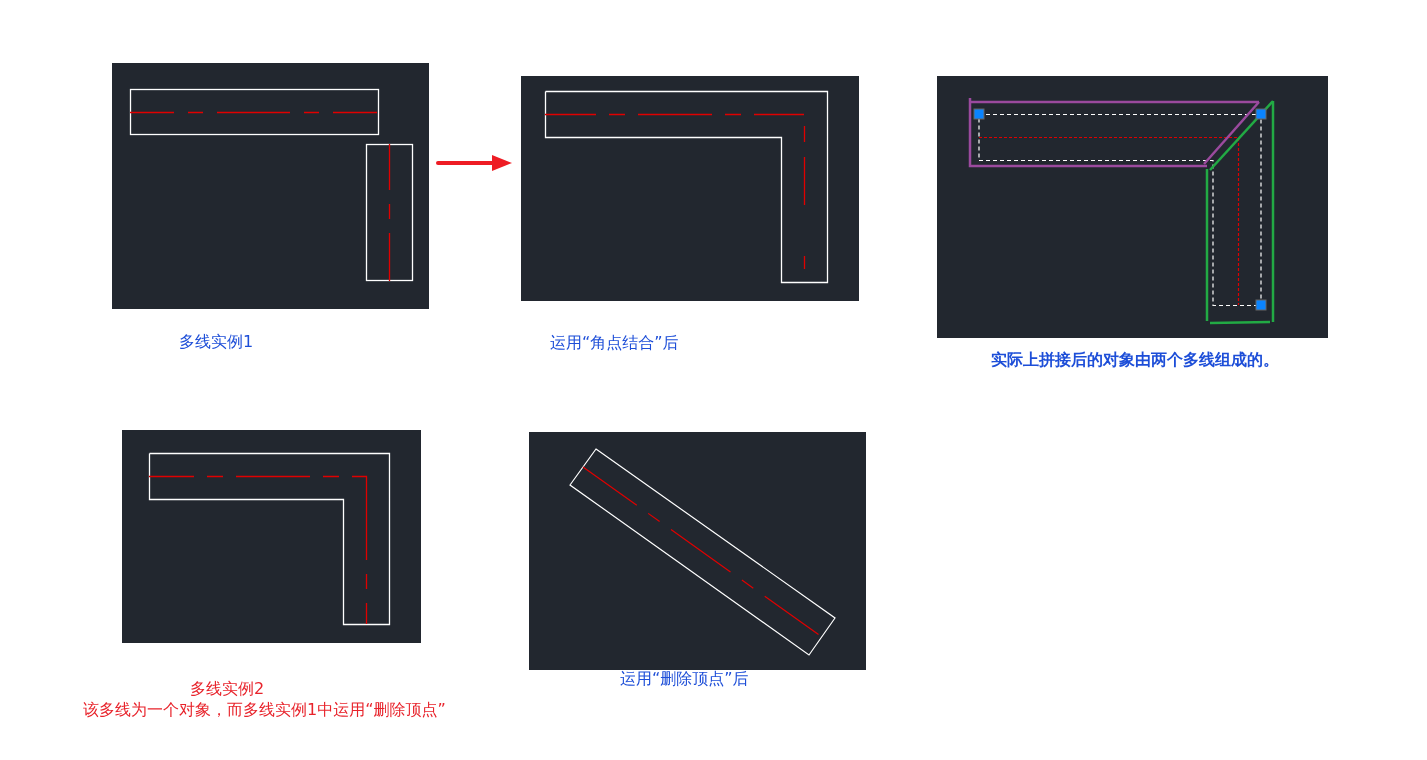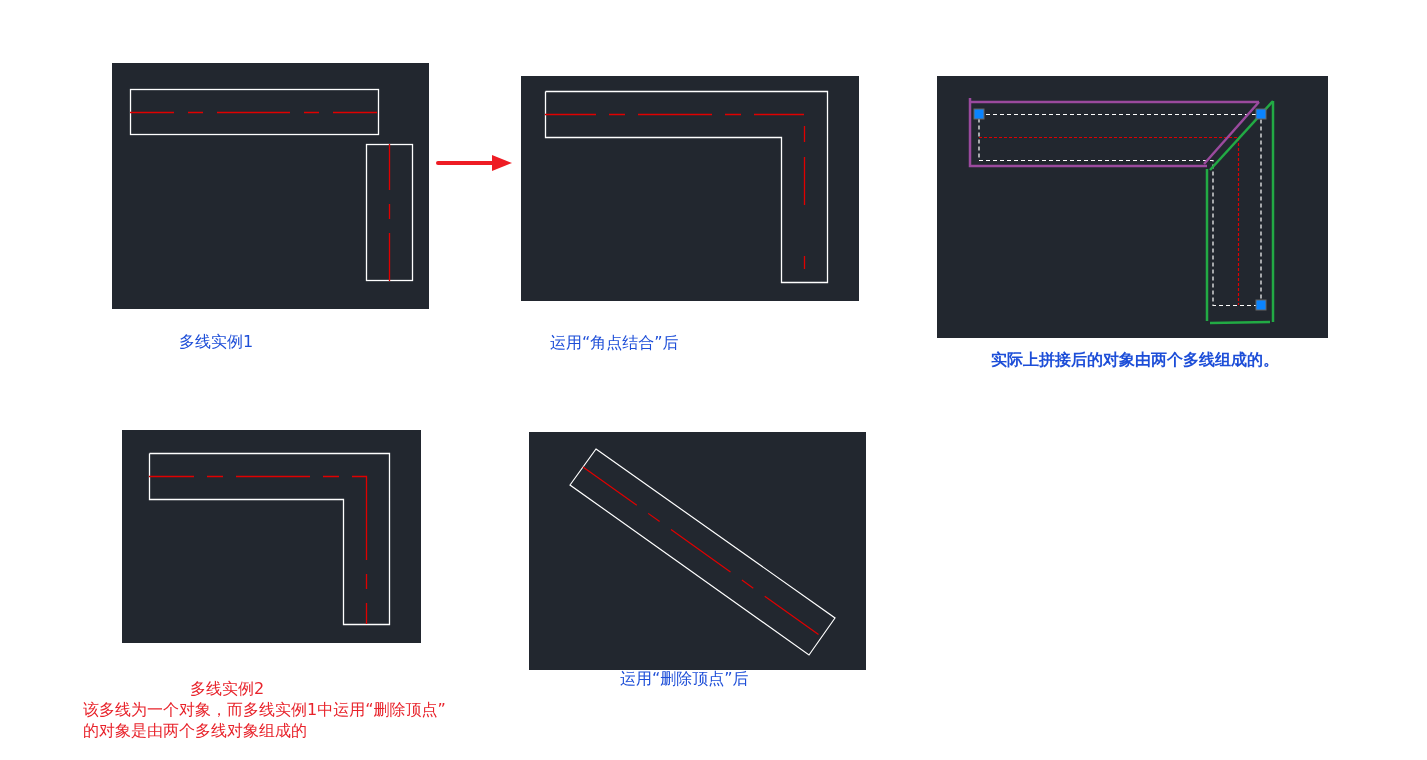--- a/index.html
+++ b/index.html
@@ -71,16 +71,15 @@
   </svg>
 </div>
 
 <div class="caption" style="left:179px;top:331px;">多线实例1</div>
 <div class="caption" style="left:550px;top:332px;">运用“角点结合”后</div>
 <div class="caption" style="left:991px;top:349px;font-weight:bold;">实际上拼接后的对象由两个多线组成的。</div>
 
 <div class="caption-block" style="left:83px;top:658px;margin-top:20px;">
   <div style="padding-left:107px;">多线实例2</div>
   <div>该多线为一个对象，而多线实例1中运用“删除顶点”</div>
-  <div>的对象是由两个多线对象组成的</div>
 </div>
 
 <div class="caption" style="left:620px;top:668px;">运用“删除顶点”后</div>
 
 </body></html>

